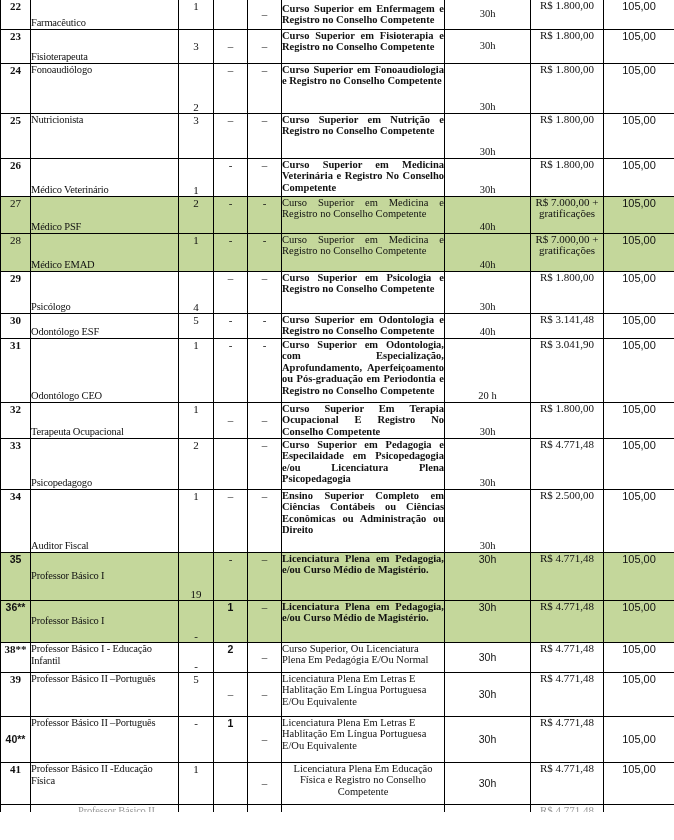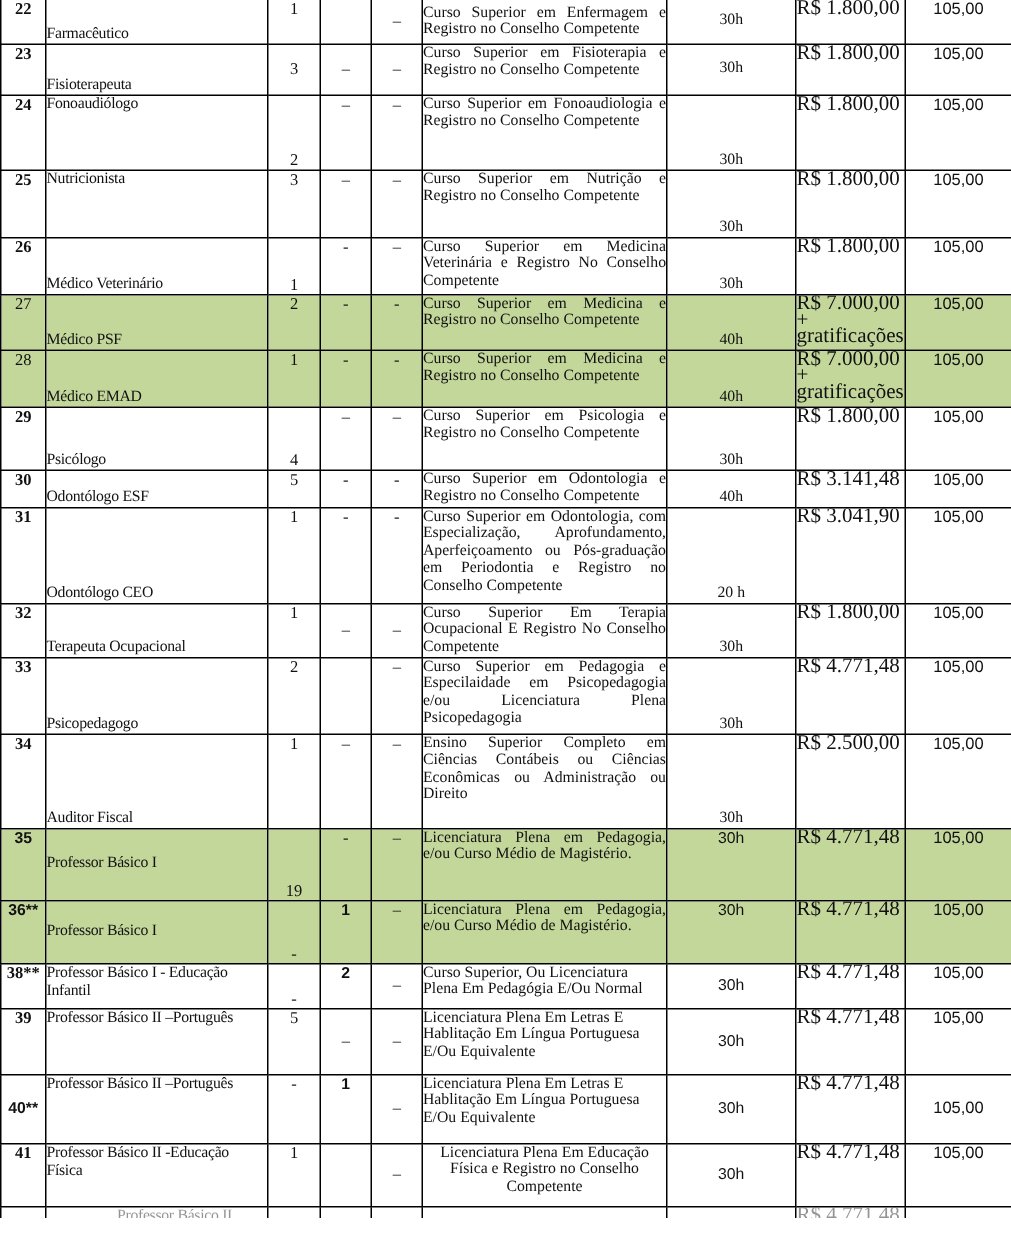--- a/index.html
+++ b/index.html
@@ -18,26 +18,26 @@
   .va-m{vertical-align:middle;}
   .va-b{vertical-align:bottom;}
 
   .c-num{text-align:center;font-weight:bold;font-size:11px;padding:3px 1px 2px;}
   .numsans{font-family:"Liberation Sans","DejaVu Sans",sans-serif;font-size:10.5px;}
   .c-cargo{font-weight:normal;font-size:10.5px;line-height:12px;letter-spacing:-0.2px;
            padding:1px 2px 2px 7px;}
   .c-sm{text-align:center;font-size:11px;line-height:12px;padding:2px 1px 3px;}
   .sansb{font-family:"Liberation Sans","DejaVu Sans",sans-serif;font-weight:bold;font-size:10.5px;}
   .c-req{font-size:10.5px;line-height:11.6px;padding:1px 5px 1px 6px;text-align-last:left;}
-  .ra-j{text-align:justify;}
+  .ra-j{text-align:justify;font-weight:bold;}
   .ra-l{text-align:left;}
   .ra-c{text-align:center;text-align-last:center;}
   .c-carga{text-align:center;font-size:10.5px;line-height:12px;padding:3px 0 3px;}
   .sans{font-family:"Liberation Sans","DejaVu Sans",sans-serif;font-size:10.5px;}
-  .c-sal{text-align:left;font-size:14px;line-height:11px;padding:2px 3px;}
+  .c-sal{text-align:center;font-size:11px;line-height:11px;padding:2px 3px;}
   .c-taxa{text-align:center;font-family:"Liberation Sans","DejaVu Sans",sans-serif;
           font-size:11px;padding:3px 1px;}
   .clip{height:7px;overflow:hidden;}
 </style>
 </head>
 <body>
 
 <div class="page">
   <table class="grid">
     <colgroup>

